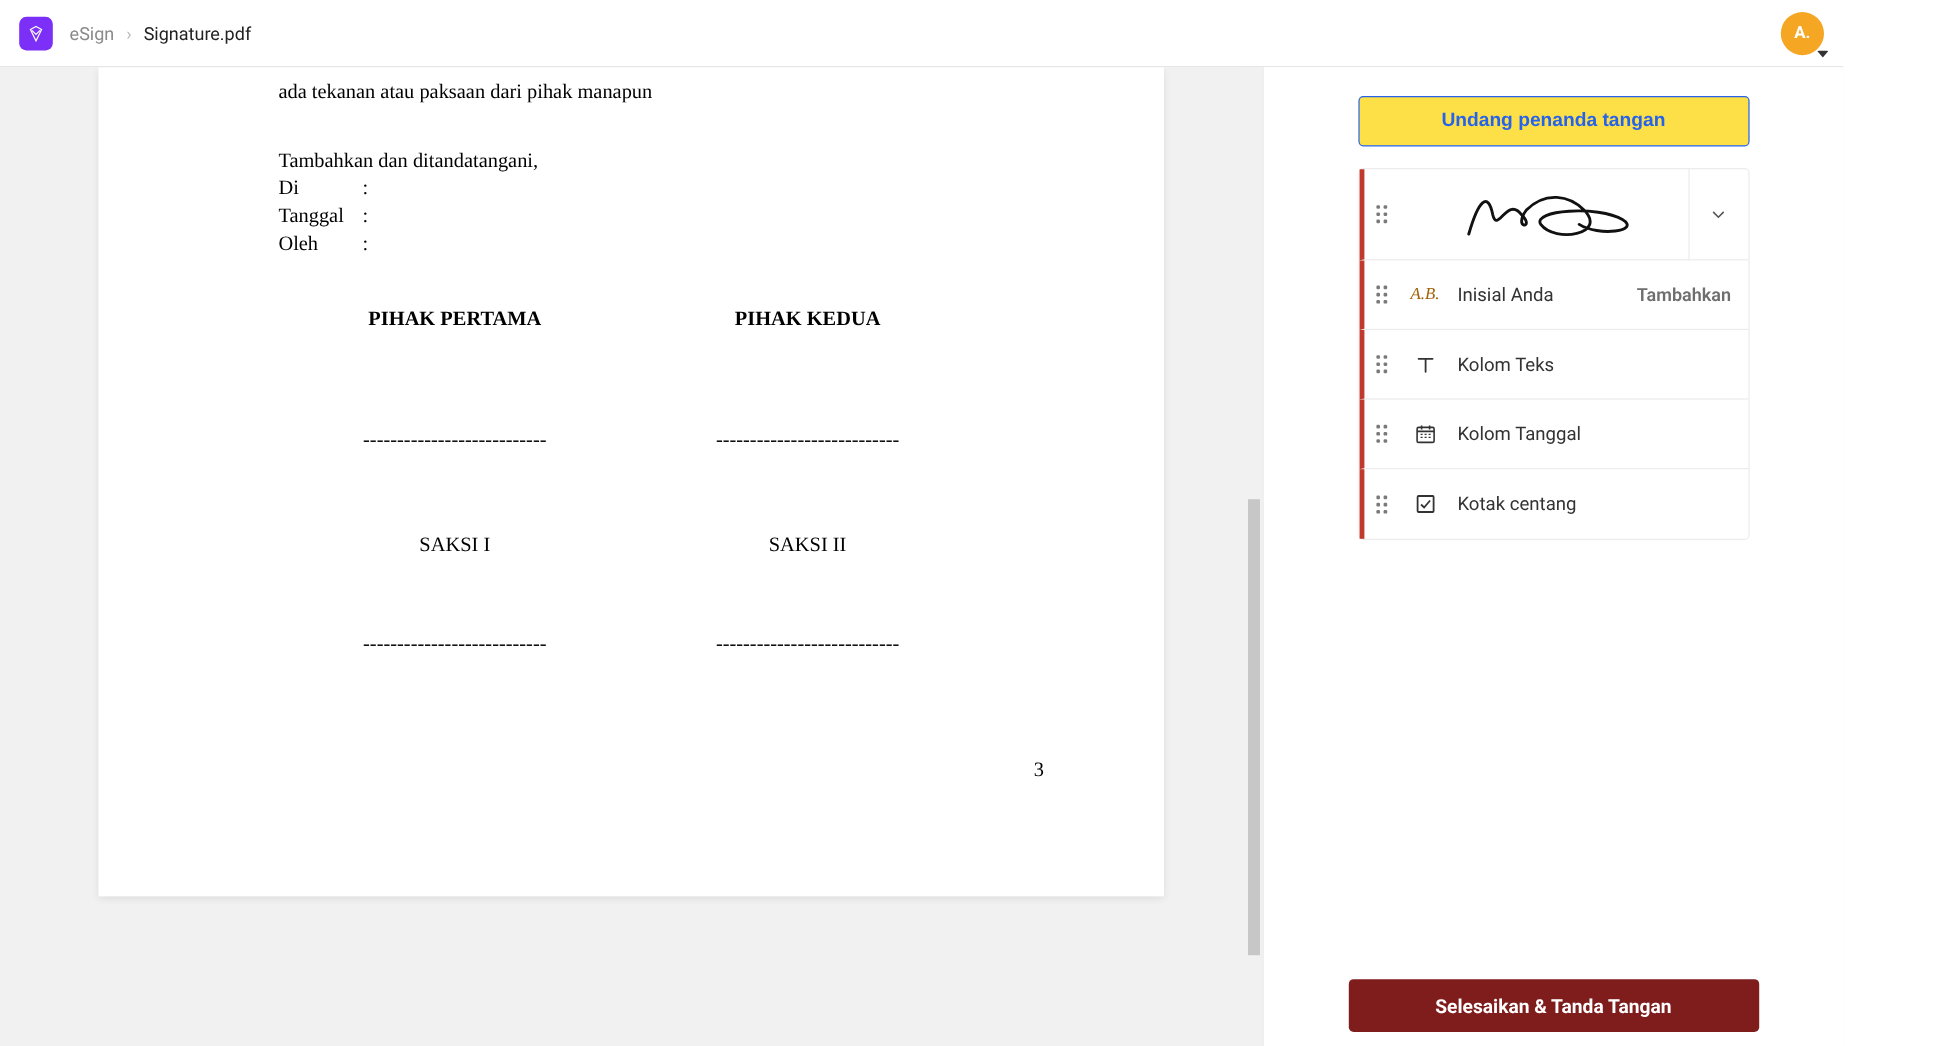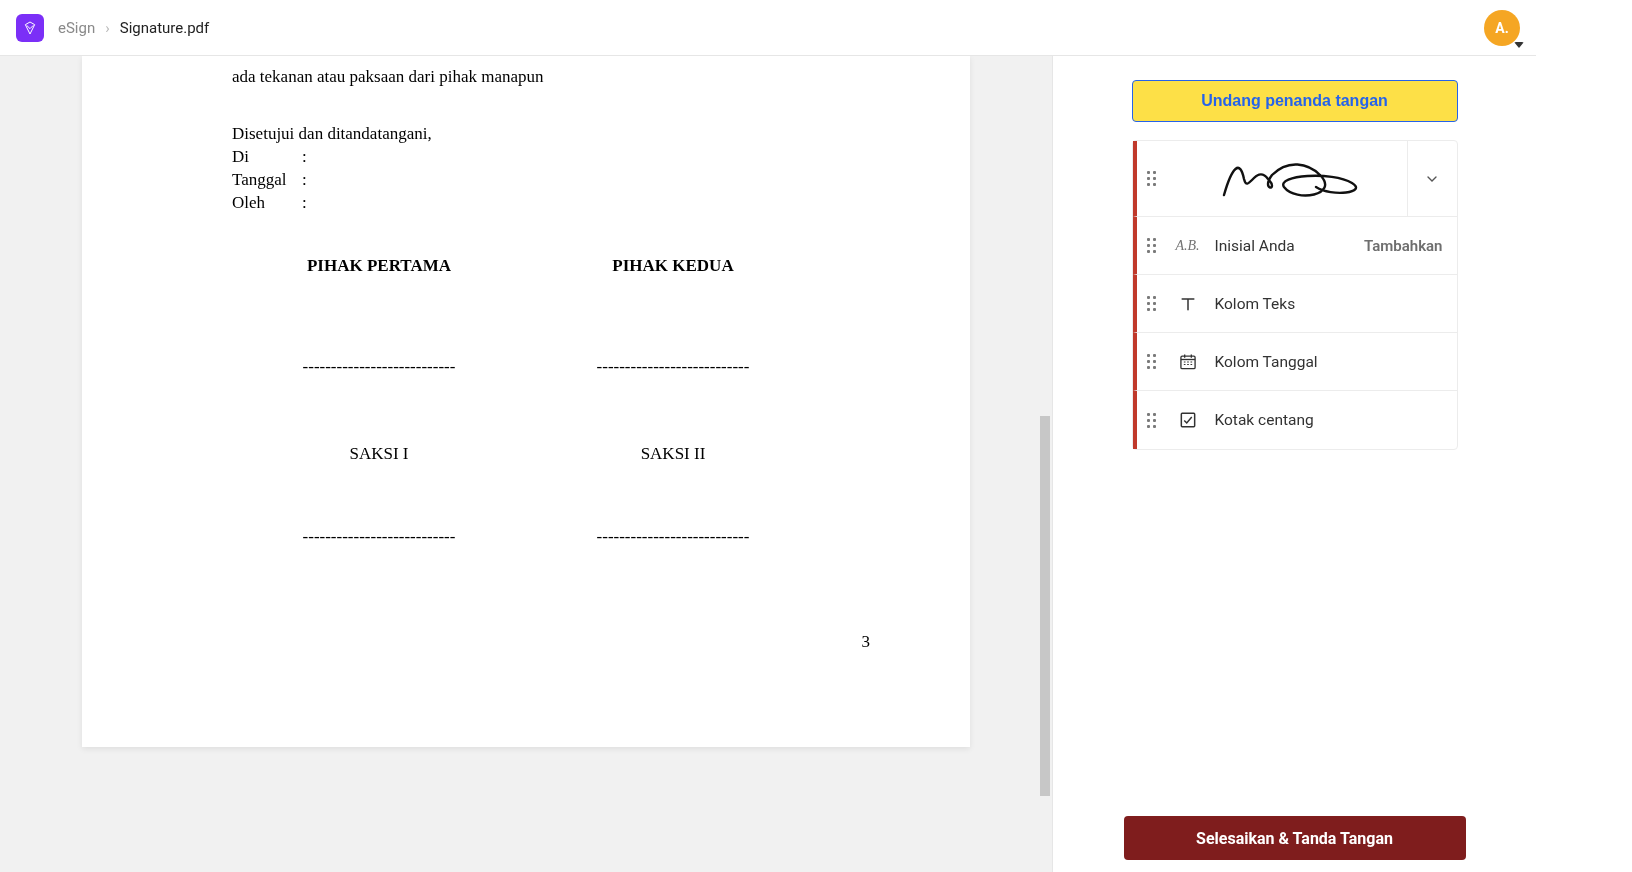--- a/index.html
+++ b/index.html
@@ -44,21 +44,21 @@
   .sidebar { width: 484px; background: #fff; border-left: 1px solid #e6e6e6; display: flex; flex-direction: column; padding: 24px 16px 12px 16px; }
   .invite-btn { width: 326px; height: 42px; border: 1.5px solid #2563eb; border-radius: 4px; background: #fde047; color: #2563eb; font-size: 16px; font-weight: 600; display: flex; align-items: center; justify-content: center; cursor: pointer; margin: 0 auto; }
   .tool-list { margin-top: 18px; width: 326px; margin-left: auto; margin-right: auto; border: 1px solid #ececec; border-radius: 4px; }
   .tool-item { display: flex; align-items: center; height: 58px; border-left: 4px solid #c0392b; border-bottom: 1px solid #ececec; padding: 0 14px 0 10px; cursor: grab; position: relative; }
   .tool-item.first { height: 76px; }
   .tool-item:last-child { border-bottom: none; }
   .drag-handle { width: 16px; display: grid; grid-template-columns: repeat(2, 3px); grid-auto-rows: 3px; gap: 3px; margin-right: 14px; }
   .drag-handle span { width: 3px; height: 3px; background: #7a7a7a; border-radius: 1px; }
   .tool-icon { width: 22px; display: flex; justify-content: center; margin-right: 16px; color: #333; }
   .tool-icon svg { width: 20px; height: 20px; stroke: #333; }
-  .tool-icon.ab { font-family: Georgia, serif; font-style: italic; font-size: 14px; color: #737373; letter-spacing: 0; }
+  .tool-icon.ab { font-family: Georgia, serif; font-style: italic; font-size: 14px; color: #a16207; letter-spacing: 0; }
   .tool-label { font-size: 15.5px; color: #333; flex: 1; }
   .tool-action { font-size: 15px; color: #6e6e6e; font-weight: 600; }
   .sig-preview { flex: 1; display: flex; align-items: center; justify-content: center; }
   .sig-preview svg { width: 160px; height: 56px; }
   .chevron-box { width: 50px; height: 76px; border-left: 1px solid #ececec; display:flex; align-items:center; justify-content:center; margin: -0px -14px -0px 0; }
   .sidebar-spacer { flex: 1; }
   .finish-bar { padding-top: 12px; }
   .finish-btn { width: 342px; margin: 0 auto; height: 44px; border-radius: 4px; background: #7f1d1d; color: #fff; font-size: 16px; font-weight: 700; display: flex; align-items: center; justify-content: center; cursor: default; }
   .canvas-bottom-space { height: 130px; }
 </style>
@@ -85,21 +85,21 @@
     </div>
   </div>
 
   <div class="body">
     <div class="canvas-wrap">
       <div class="canvas-scroll">
         <div style="display:flex;flex-direction:column;align-items:center;">
           <div class="page">
             <div class="page-spacer-top"></div>
             <p class="line" style="margin-top:-48px;">ada tekanan atau paksaan dari pihak manapun</p>
-            <p class="line agree">Disetujui dan ditandatangani,</p>
+            <p class="line agree">Tambahkan dan ditandatangani,</p>
             <div class="row">
               <span class="lbl">Di</span>
               <span>:</span>
             </div>
             <div class="row">
               <span class="lbl">Tanggal</span>
               <span>:</span>
             </div>
             <div class="row">
               <span class="lbl">Oleh</span>

